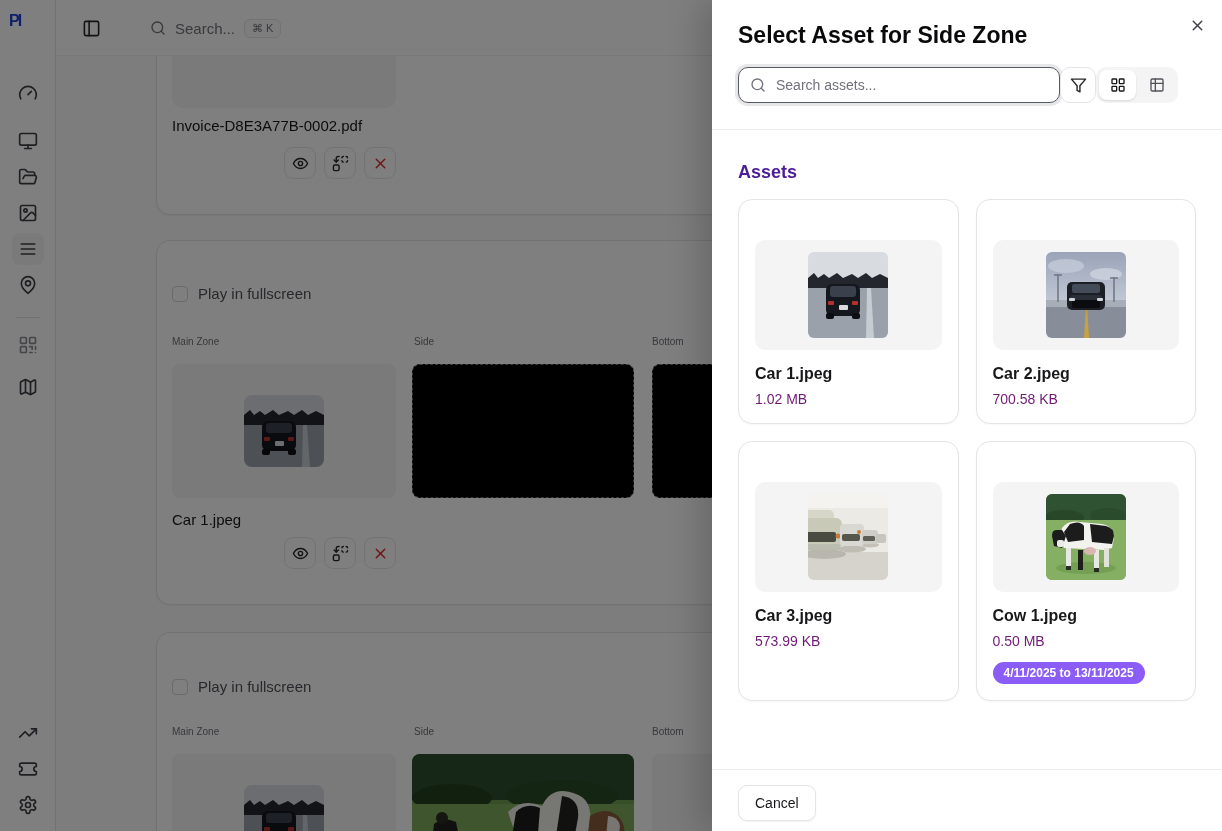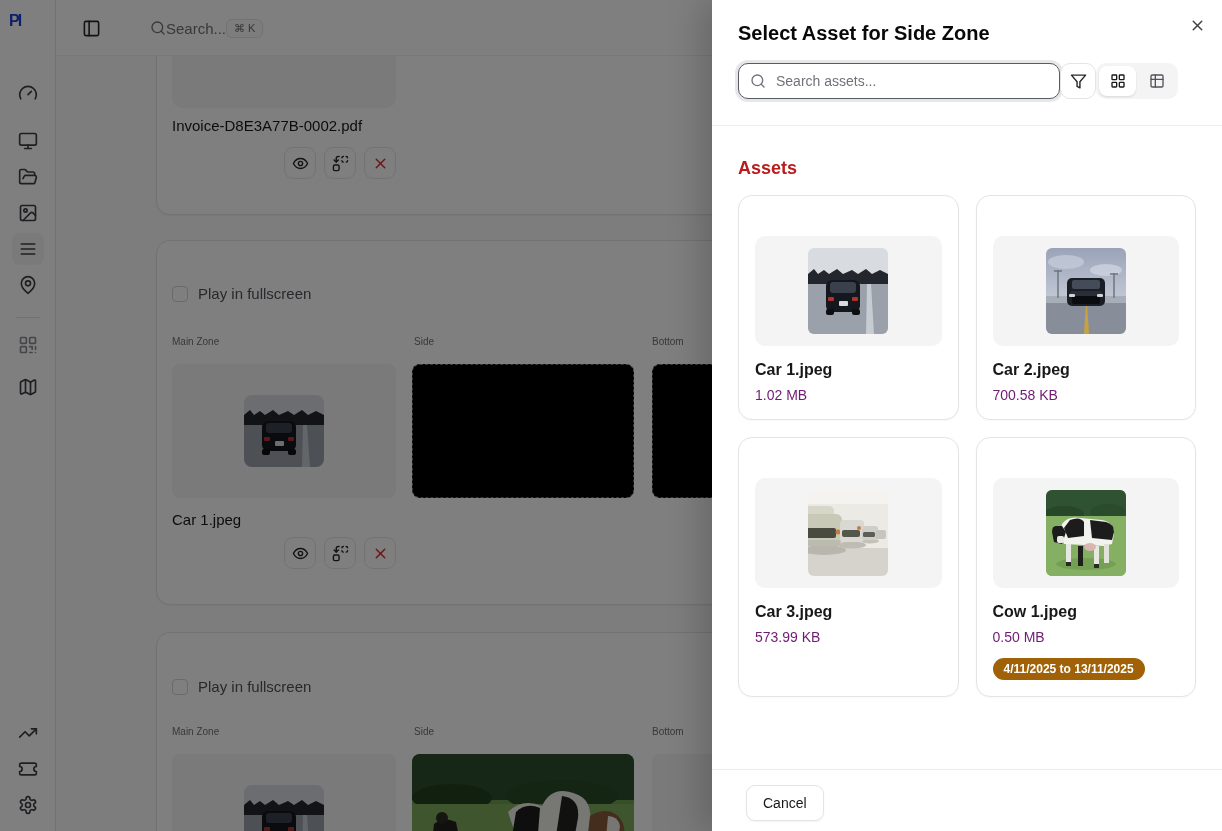--- a/index.html
+++ b/index.html
@@ -15,21 +15,21 @@
   .sidebar { position:absolute; left:0; top:0; bottom:0; width:56px; background:#fff; border-right:1px solid #e4e4e7; z-index:10; }
   .logo { position:absolute; left:9px; top:12px; font-size:16px; font-weight:800; letter-spacing:-2px; color:#1d3fd8; }
   .side-ic { position:absolute; left:12px; width:32px; height:32px; border-radius:8px; display:flex; align-items:center; justify-content:center; color:#3f3f46; }
   .side-ic.active { background:#f4f4f5; }
   .side-ic.muted { color:#8d8d94; }
   .side-div { position:absolute; left:16px; width:24px; height:1px; background:#e4e4e7; }
 
   
   .topbar { position:absolute; left:56px; top:0; right:0; height:56px; background:#fff; border-bottom:1px solid #f0f0f1; z-index:5; }
   .panel-btn { position:absolute; left:19px; top:12px; width:32px; height:32px; display:flex; align-items:center; justify-content:center; color:#27272a; background:none; border:none; }
-  .global-search { position:absolute; left:88px; top:13px; height:30px; display:flex; align-items:center; color:#71717a; font-size:15px; background:none; border:none; font-family:inherit; }
+  .global-search { position:absolute; left:88px; top:13px; height:30px; display:flex; align-items:center; gap:9px; color:#71717a; font-size:15px; background:none; border:none; font-family:inherit; }
   .kbd { border:1px solid #e4e4e7; background:#fafafa; border-radius:6px; padding:2px 7px; font-size:11px; color:#71717a; }
 
   
   .main { position:absolute; left:56px; top:56px; right:0; bottom:0; z-index:1; }
   .ccard { position:absolute; left:100px; width:760px; background:#fff; border:1px solid #e4e4e7; border-radius:14px; box-shadow:0 1px 2px rgba(0,0,0,.04); }
   #card-invoice { top:-206px; height:365px; }
   #card-playlist1 { top:184px; height:365px; }
   #card-playlist2 { top:576px; height:420px; }
   .thumb-area { position:absolute; background:#f4f4f5; border-radius:10px; }
   .file-name { position:absolute; left:15px; font-size:15px; color:#18181b; }
@@ -41,40 +41,40 @@
   .zone-label { position:absolute; font-size:10px; color:#71717a; }
   .zone { position:absolute; height:134px; border-radius:8px; overflow:hidden; }
   .zone.gray { background:#f4f4f5; display:flex; align-items:center; justify-content:center; }
   .zone.black { background:#000; border:1px dashed #71717a; }
   .zone-img { border-radius:8px; display:block; }
 
   
   .overlay { position:absolute; inset:0; background:rgba(0,0,0,0.5); z-index:40; }
   .modal { position:absolute; top:0; right:0; bottom:0; width:510px; background:#fff; z-index:50; box-shadow:-12px 0 32px rgba(0,0,0,.18); display:flex; flex-direction:column; }
   .m-head { position:relative; padding:22px 26px 26px; border-bottom:1px solid #ececee; flex:none; }
-  .m-title { margin:0; font-size:20px; font-weight:700; color:#09090b; }
+  .m-title { margin:0; font-size:23px; font-weight:700; color:#09090b; }
   .m-close { position:absolute; top:12px; right:12px; width:26px; height:26px; display:flex; align-items:center; justify-content:center; color:#3f3f46; background:none; border:none; padding:0; }
   .m-controls { display:flex; align-items:center; gap:0; margin-top:18px; }
   .m-search { flex:0 0 322px; height:36px; border:1px solid #565b64; border-radius:10px; box-shadow:0 0 0 3px #e7e7ea; background:#fff; display:flex; align-items:center; gap:8px; padding:0 11px; color:#71717a; }
   .m-search input { flex:1; border:none; outline:none; background:transparent; font-size:14px; color:#18181b; font-family:inherit; }
   .m-search input::placeholder { color:#71717a; }
   .sq-btn { width:36px; height:36px; border:1px solid #e4e4e7; border-radius:10px; background:#fff; display:flex; align-items:center; justify-content:center; color:#27272a; padding:0; }
   .view-toggle { height:36px; background:#f4f4f5; border-radius:10px; display:flex; align-items:center; padding:3px; gap:2px; }
   .vt-btn { width:37px; height:30px; border:none; background:transparent; border-radius:8px; display:flex; align-items:center; justify-content:center; color:#52525b; padding:0; }
   .vt-btn.active { background:#fff; box-shadow:0 1px 2px rgba(0,0,0,.12); color:#18181b; }
   .m-body { flex:1; overflow:hidden; padding:32px 26px 0; }
-  .assets-h { margin:0 0 16px; font-size:18px; font-weight:700; color:#b91c1c; }
+  .assets-h { margin:0 0 16px; font-size:18px; font-weight:700; color:#4c1d95; }
   .asset-grid { display:grid; grid-template-columns:1fr 1fr; gap:17px; }
   .asset-card { border:1px solid #e4e4e7; border-radius:14px; background:#fff; padding:16px; min-height:211px; box-shadow:0 1px 2px rgba(0,0,0,.03); }
   .a-thumb { margin-top:24px; height:110px; background:#f4f4f5; border-radius:10px; display:flex; align-items:center; justify-content:center; }
   .a-thumb svg { width:80px; height:86px; border-radius:6px; }
   .a-name { margin-top:15px; font-size:16px; font-weight:600; color:#18181b; }
   .a-size { margin-top:8px; font-size:14px; color:#701a75; }
-  .a-badge { display:inline-block; margin-top:13px; background:#a16207; color:#fff; font-size:12px; font-weight:700; padding:4px 11px; border-radius:999px; }
-  .m-foot { flex:none; border-top:1px solid #ececee; padding:15px 34px 10px; }
+  .a-badge { display:inline-block; margin-top:13px; background:#8b5cf6; color:#fff; font-size:12px; font-weight:700; padding:4px 11px; border-radius:999px; }
+  .m-foot { flex:none; border-top:1px solid #ececee; padding:15px 26px 10px; }
   .cancel-btn { height:36px; padding:0 16px; border:1px solid #e4e4e7; border-radius:9px; background:#fff; font-size:14px; color:#18181b; font-family:inherit; box-shadow:0 1px 2px rgba(0,0,0,.05); }
 </style>
 </head>
 <body>
 
 <nav class="sidebar">
   <div class="logo">PI</div>
 
   <div class="side-ic" style="top:77px">
     <svg class="i" width="20" height="20" viewBox="0 0 24 24" fill="none" stroke="currentColor" stroke-width="2" stroke-linecap="round" stroke-linejoin="round">

